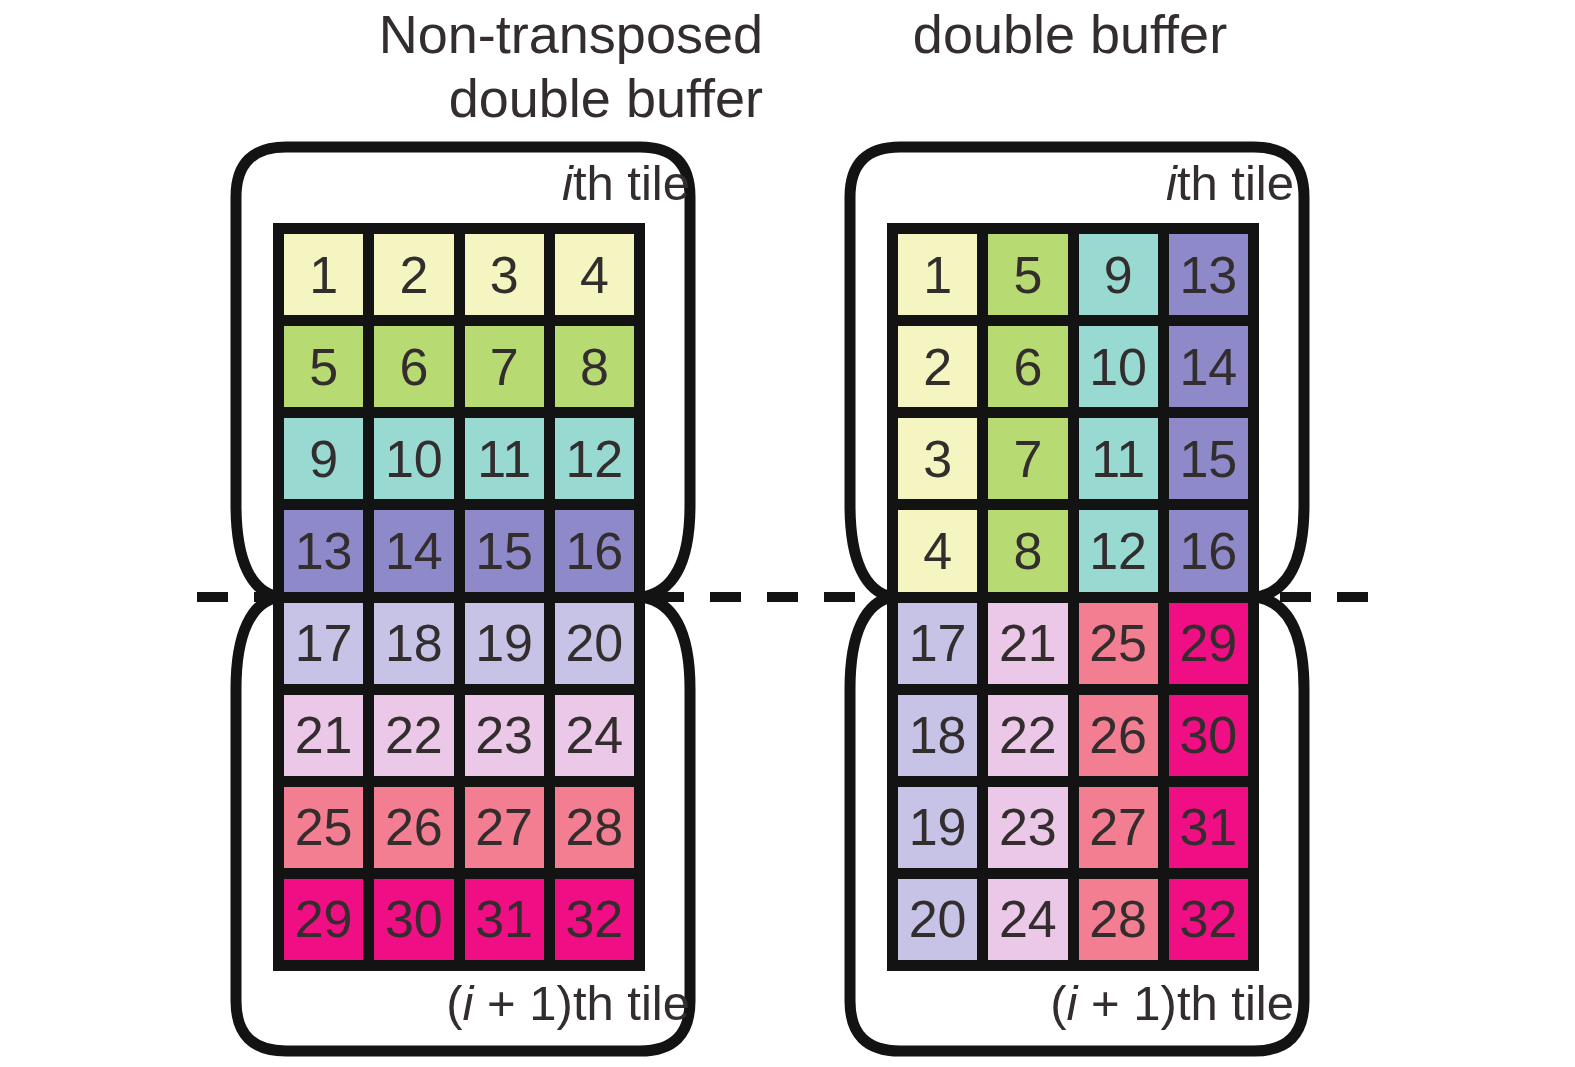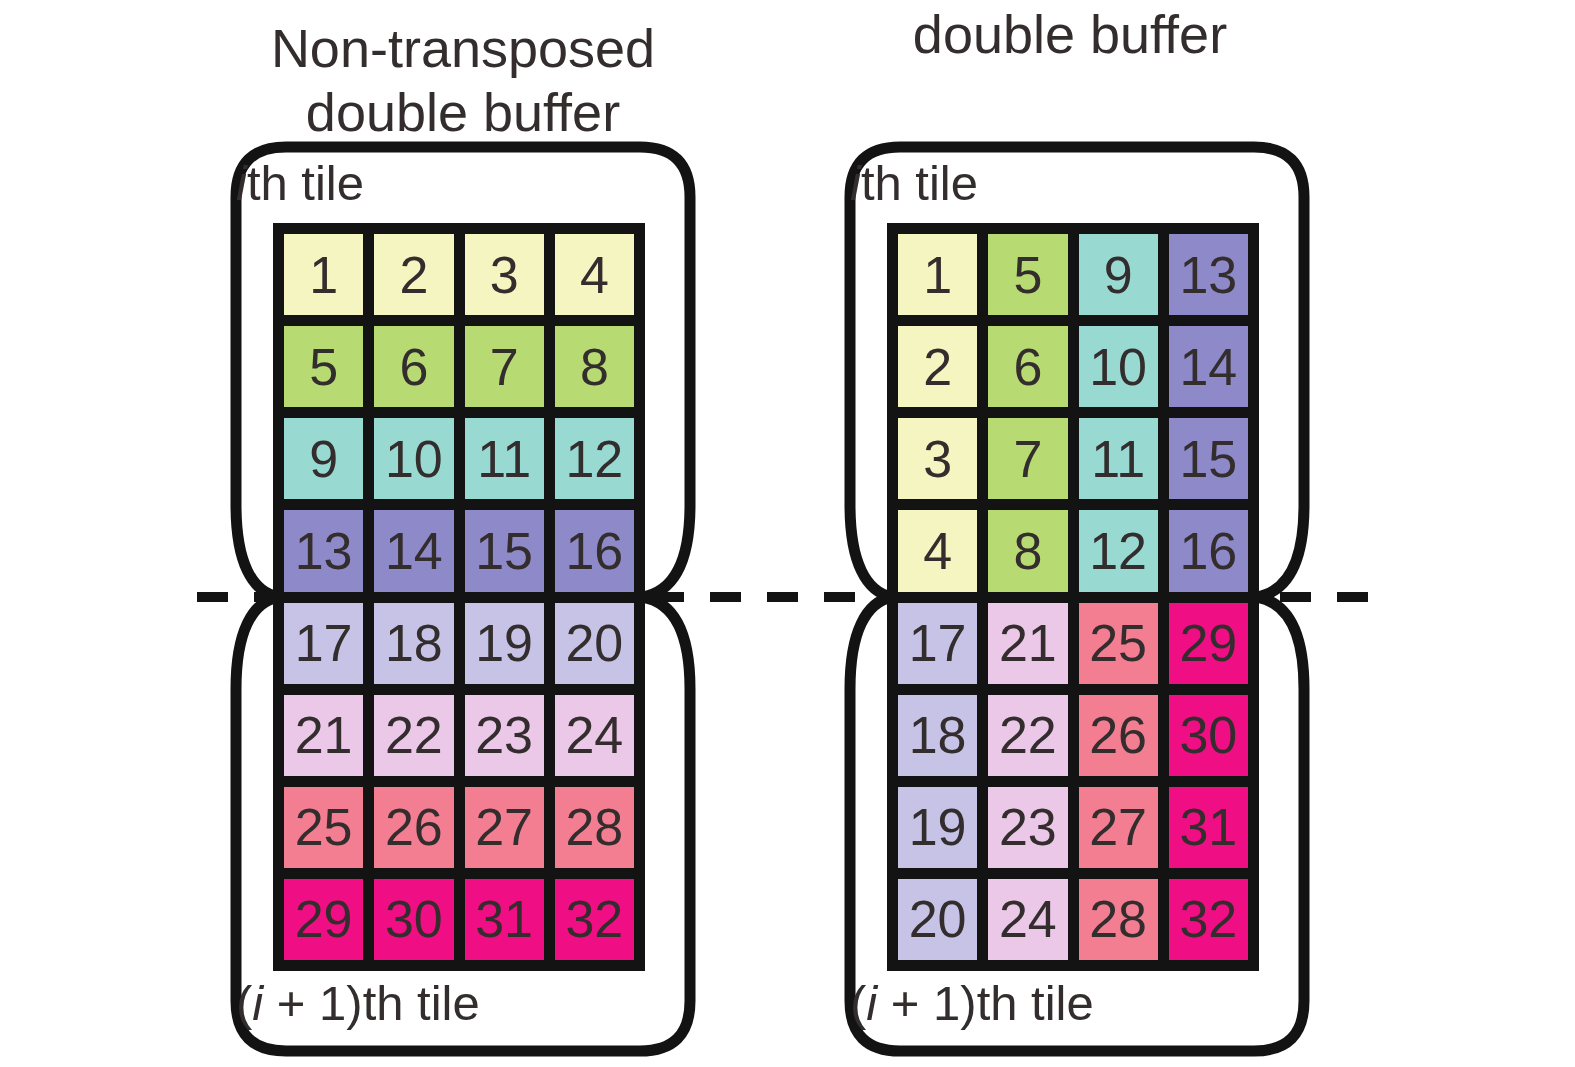--- a/index.html
+++ b/index.html
@@ -22,21 +22,21 @@
   .title{
     position:absolute;
     text-align:center;
     font-size:54px;
     line-height:64px;
     font-weight:500;
     white-space:nowrap;
   }
   .tile-label{
     position:absolute;
-    text-align:left;
+    text-align:right;
     font-size:49px;
     line-height:62px;
     white-space:nowrap;
   }
   .tile-label .it{font-style:italic;}
   .grid{
     position:absolute;
     width:372px;height:748px;
     box-sizing:border-box;
     background:var(--line);
@@ -45,21 +45,21 @@
     grid-template-columns:repeat(4,1fr);
     grid-auto-rows:1fr;
     gap:11px;
   }
   .cell{
     display:flex;align-items:center;justify-content:center;
     font-size:52px;
     color:var(--text);
   }
   
-  .p0 .title{left:163px;top:16px;width:600px;}
+  .p0 .title{left:163px;top:2px;width:600px;text-align:right;}
   .p0 .tile-label.top{left:236px;top:152px;width:454px;}
   .p0 .grid{left:273px;top:223px;}
   .p0 .tile-label.bottom{left:236px;top:972px;width:454px;}
   .p1 .title{left:770px;top:2px;width:600px;}
   .p1 .tile-label.top{left:850px;top:152px;width:444px;}
   .p1 .grid{left:887px;top:223px;}
   .p1 .tile-label.bottom{left:850px;top:972px;width:444px;}
 </style>
 </head>
 <body>

